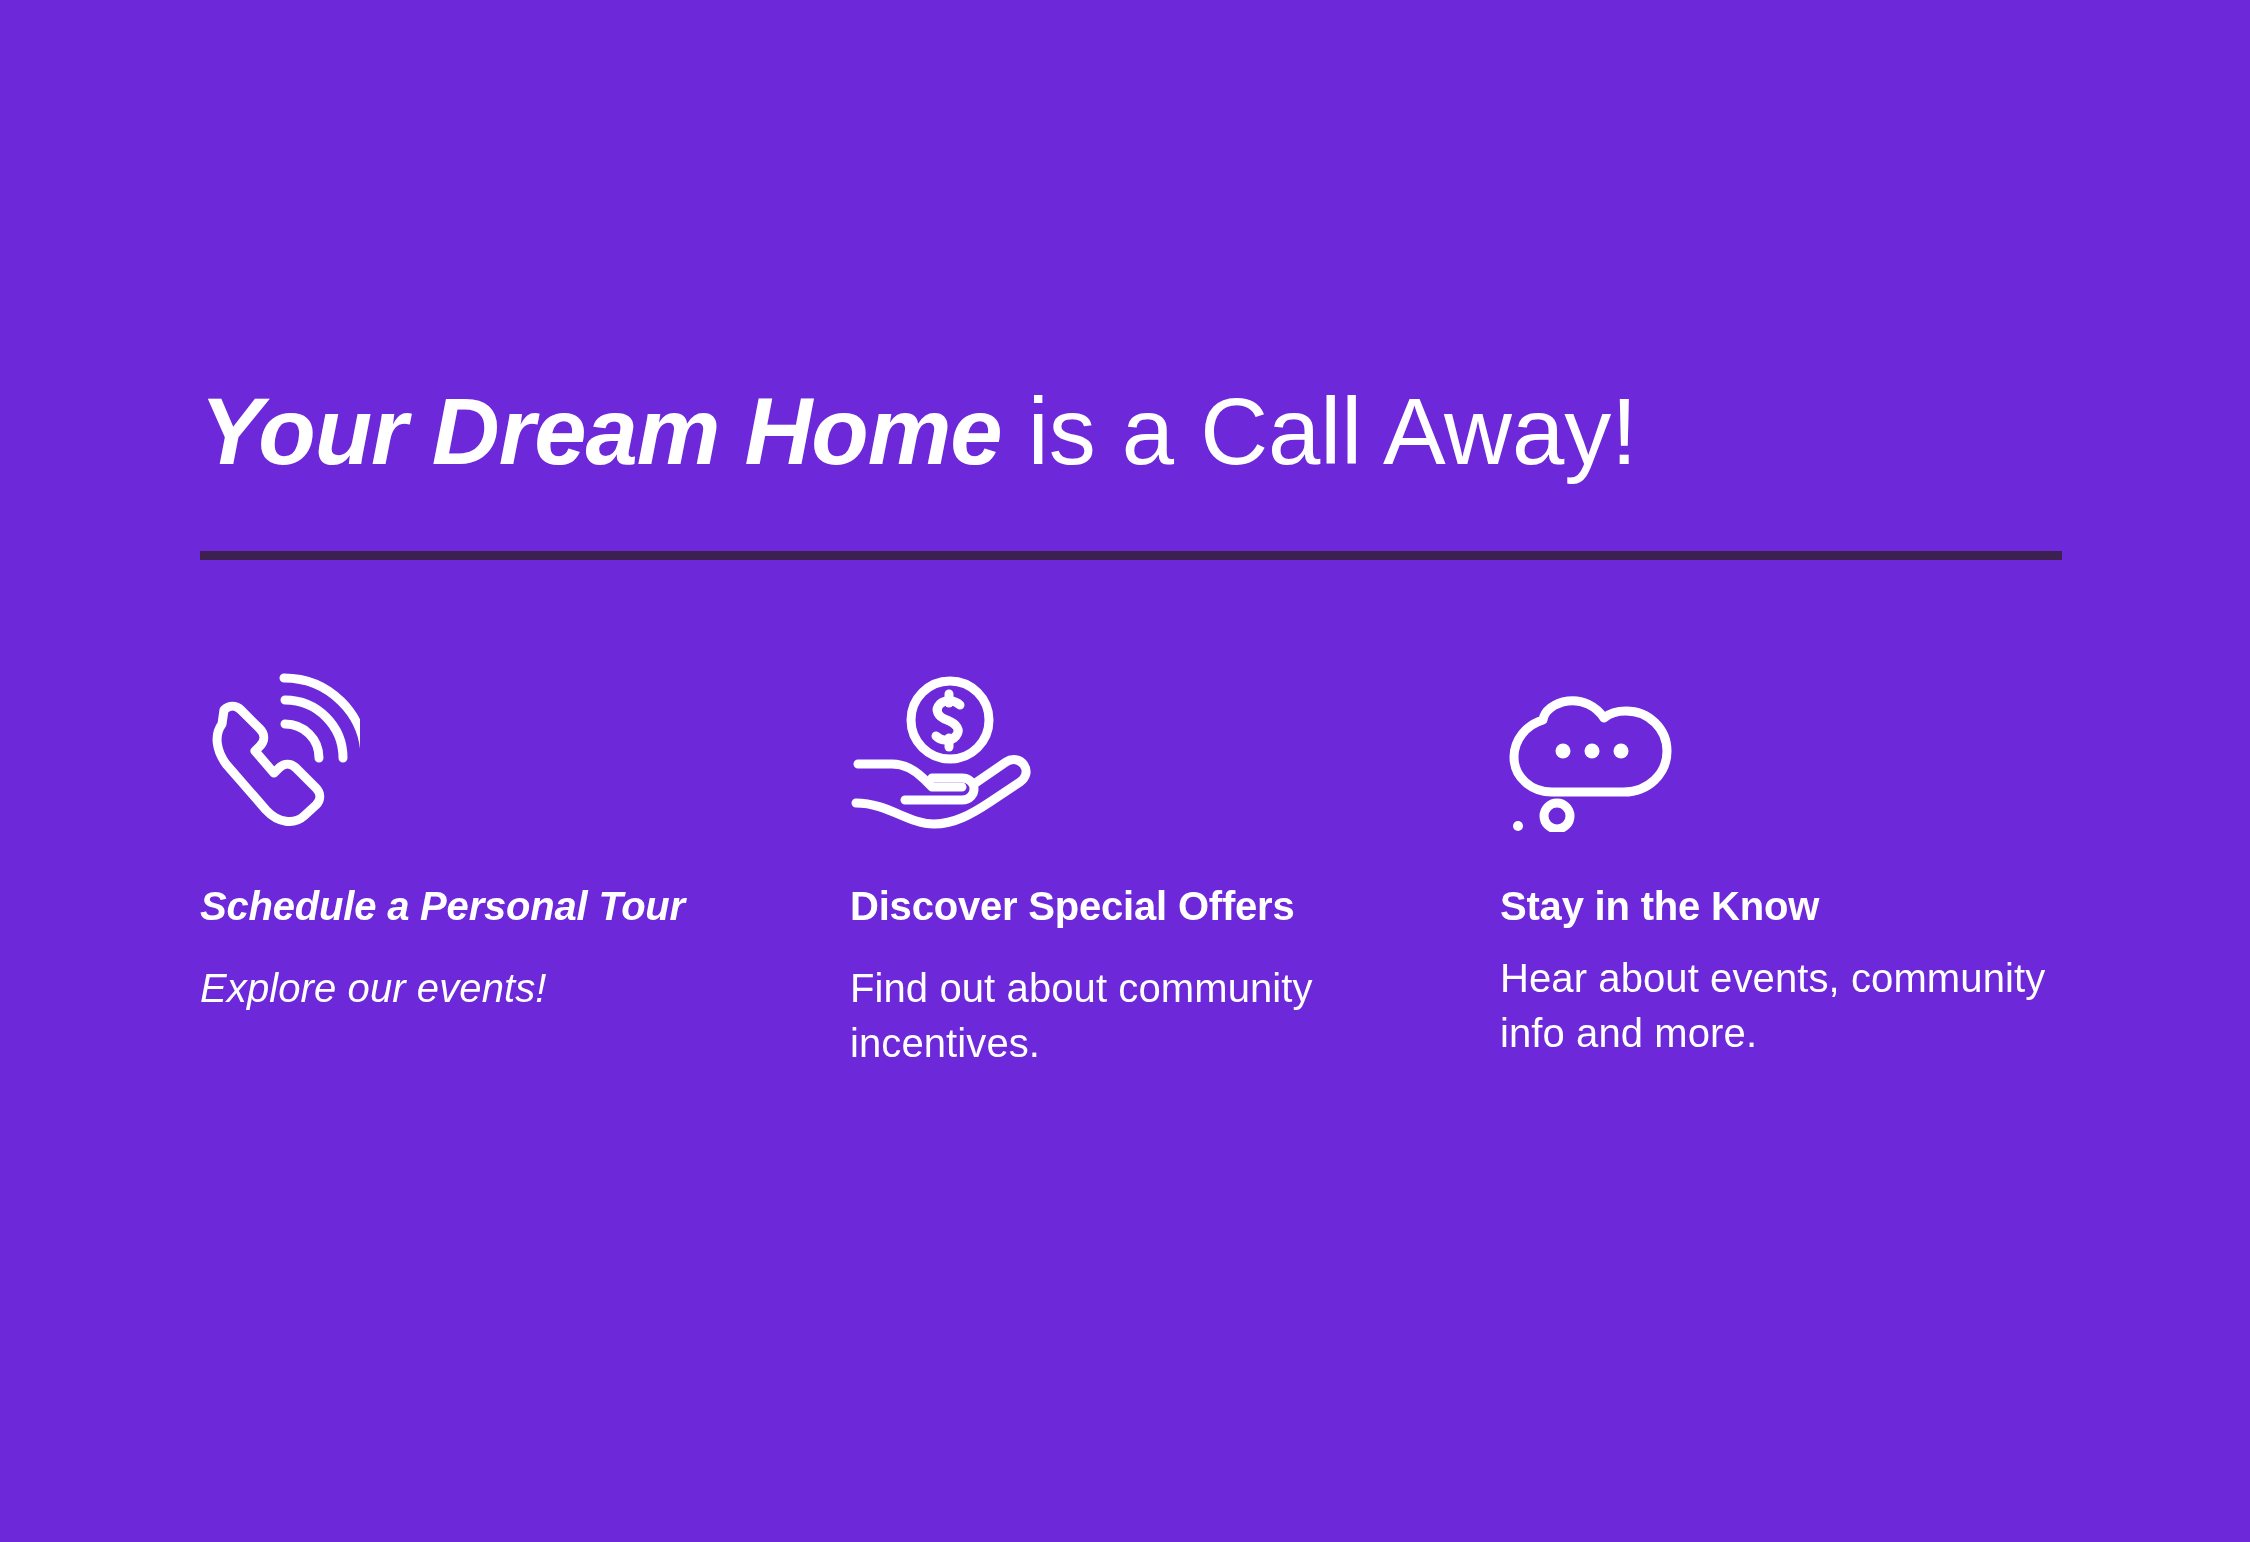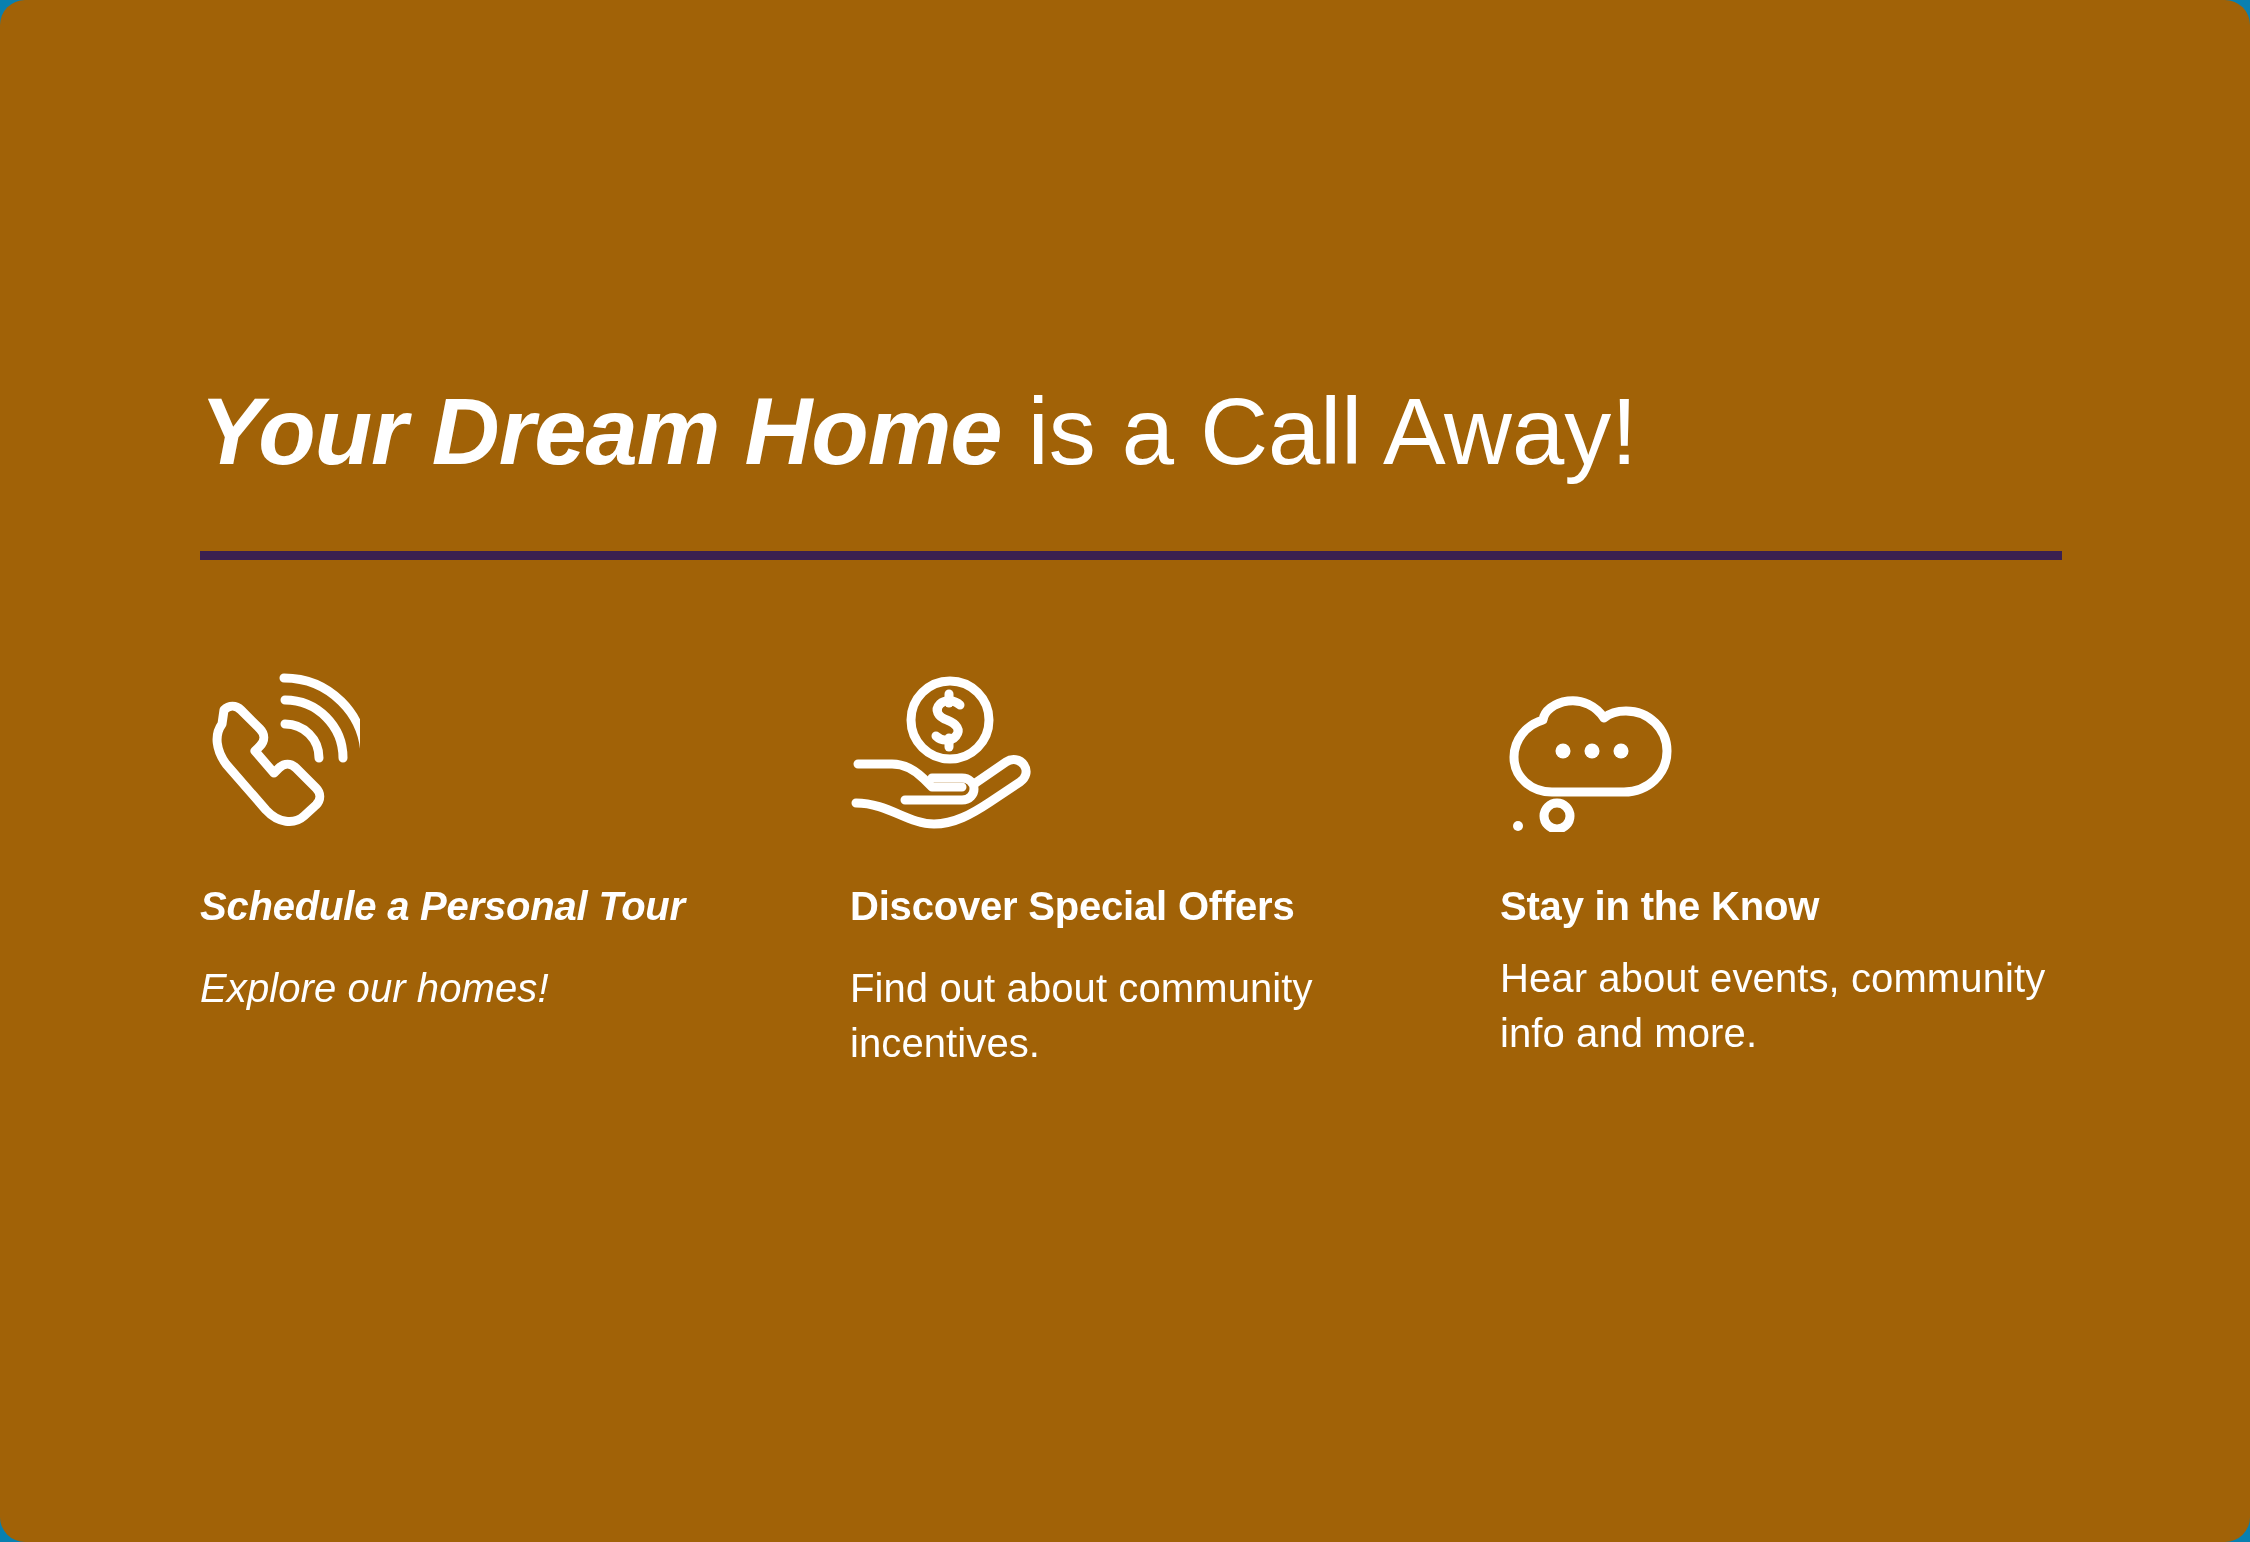--- a/index.html
+++ b/index.html
@@ -102,21 +102,21 @@
     margin-top: 28px;
     max-width: 560px;
     letter-spacing: 0.1px;
   }
   .col-2 .col-body { margin-top: 18px; }
   .col-2 .col-heading { max-width: 600px; }
 </style>
 </head>
 <body style="background: rgb(9, 128, 176);">
 
-<div class="poster" style="background: #a16207; border-radius: 25px;">
+<div class="poster" style="background: #6d28d9;">
 
   <h1 class="headline">
     <span class="hl-strong">Your Dream Home</span><span class="hl-light"> is a Call Away!</span>
   </h1>
 
   <div class="divider" style="background: rgb(59, 32, 80);"></div>
 
   <div class="columns">
 
     <div class="col col-0">
@@ -127,21 +127,21 @@
                    L116 133 C121 128 121 121 116 116 L96 96 C91 91 84 91 79 96
                    L74 101 L55 79 L60 74 C65 69 65 62 60 57 L41 38
                    C36 33 29 33 24 38 Z"></path>
 
           <path d="M85 52 C104 52 119 67 119 86"></path>
           <path d="M85 28 C117 28 143 54 143 86"></path>
           <path d="M85 6 C130 6 166 42 166 86" transform="translate(-1,0)"></path>
         </svg>
       </div>
       <div class="col-heading">Schedule a Personal Tour</div>
-      <div class="col-body">Explore our homes!</div>
+      <div class="col-body">Explore our events!</div>
     </div>
 
     <div class="col col-1">
       <div class="icon-wrap">
         <svg width="185" height="160" viewBox="0 0 185 160" fill="none" stroke="#ffffff" stroke-width="9" stroke-linecap="round" stroke-linejoin="round">
 
           <circle cx="100" cy="48" r="39"></circle>
 
           <path d="M110 33 C105 28 95 27 90 32 C84 38 88 45 97 48
                    C107 52 111 58 106 64 C101 70 91 69 86 64"></path>

